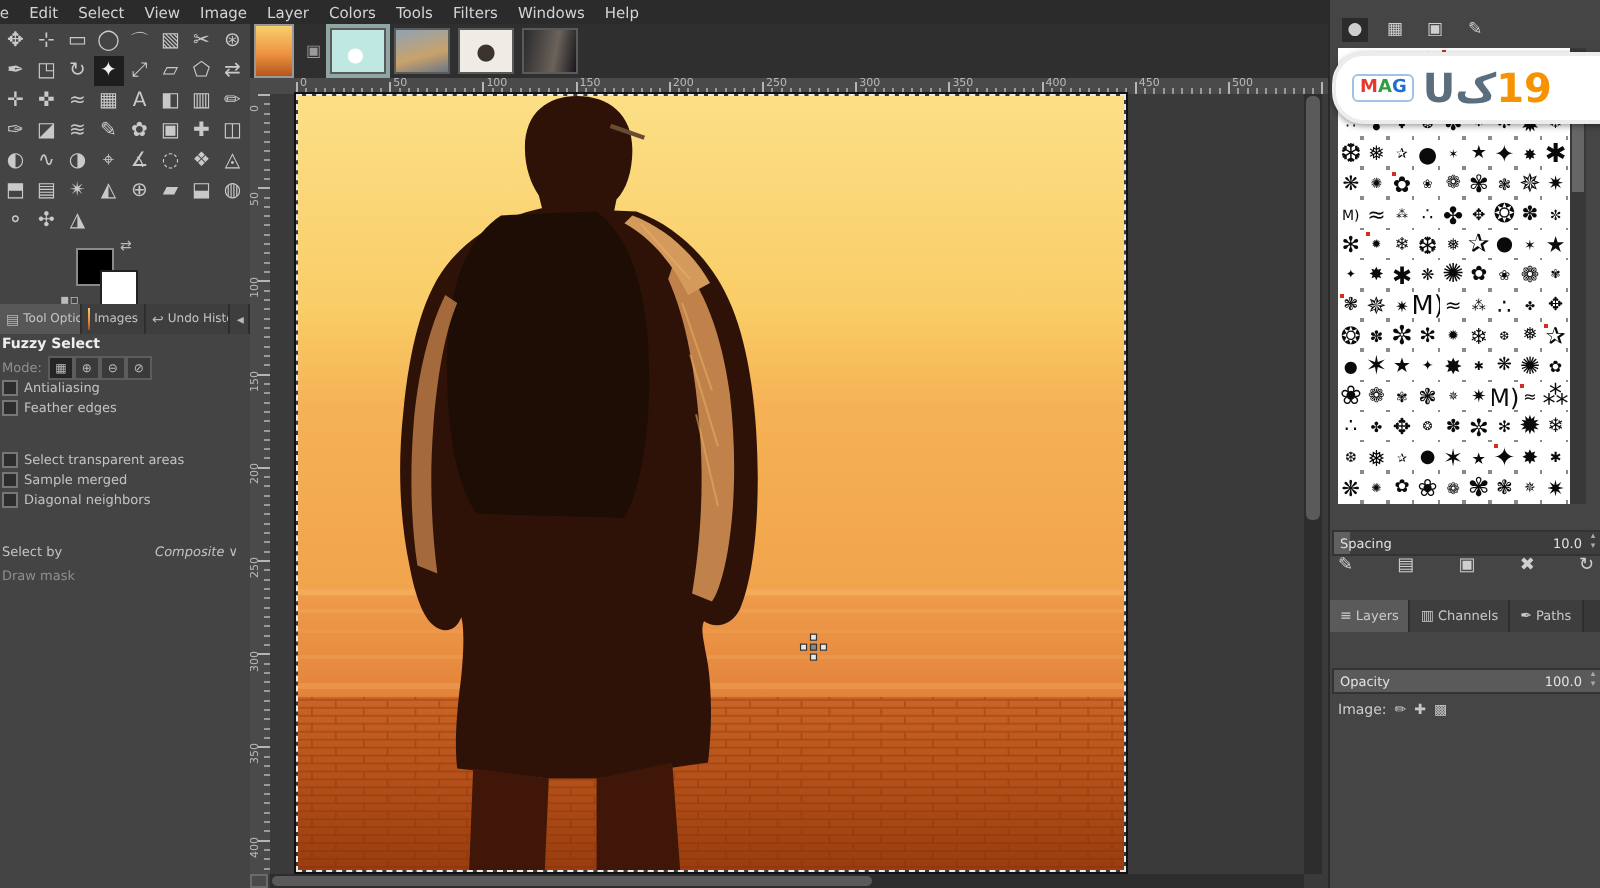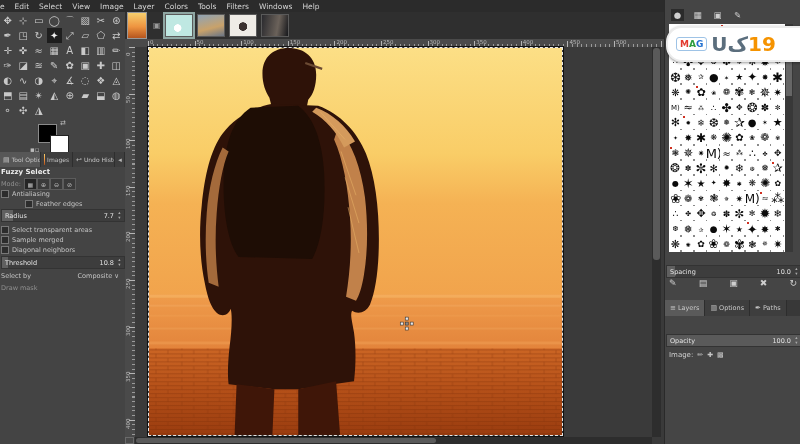--- a/index.html
+++ b/index.html
@@ -229,55 +229,43 @@
 
     <div class="abs optrow" style="top:166px;">
       <span class="dim">Mode:</span>
       <span id="modebtns"><span class="modebtn on">▦</span><span class="modebtn">⊕</span><span class="modebtn">⊖</span><span class="modebtn">⊘</span></span>
     </div>
 
     <div class="abs optrow" style="top:178px;">
       <span class="cbx"></span>
       <span>Antialiasing</span>
     </div>
-    <div class="abs optrow" style="top:188px;padding-left:24px;">
+    <div class="abs optrow" style="top:188px;">
       <span class="cbx"></span>
       <span>Feather edges</span>
     </div>
 
-    <div class="abs srow" style="top:197px;">
-      <div class="abs sfill" style="width:9%;"></div>
-      <span class="abs slabel">Radius</span>
-      <span class="abs sval">7.7</span>
-      <span class="abs spin">▴<br>▾</span>
-    </div>
 
     <div class="abs optrow" style="top:214px;">
       <span class="cbx"></span>
       <span>Select transparent areas</span>
     </div>
     <div class="abs optrow" style="top:224px;">
       <span class="cbx"></span>
       <span>Sample merged</span>
     </div>
     <div class="abs optrow" style="top:234px;">
       <span class="cbx"></span>
       <span>Diagonal neighbors</span>
     </div>
 
-    <div class="abs srow" style="top:244px;">
-      <div class="abs sfill" style="width:5%;"></div>
-      <span class="abs slabel">Threshold</span>
-      <span class="abs sval">10.8</span>
-      <span class="abs spin">▴<br>▾</span>
-    </div>
 
     <div class="abs optrow" style="top:260px;width:122px;">
       <span>Select by</span>
-      <span style="margin-left:auto;margin-right:4px;display:flex;gap:2px;">
+      <span style="margin-left:auto;margin-right:4px;display:flex;gap:2px;font-style:italic;">
         <span>Composite</span>
         <span>∨</span>
       </span>
     </div>
 
     <div class="abs optrow dim" style="top:272px;">
       <span>Draw mask</span>
     </div>
   </div>
 
@@ -555,21 +543,21 @@
         <span>↻</span>
       </div>
 
     <div class="abs" id="ltabs">
         <div class="ltab on">
           <span class="ic">≡</span>
           <span>Layers</span>
         </div>
         <div class="ltab">
           <span class="ic">▥</span>
-          <span>Options</span>
+          <span>Channels</span>
         </div>
         <div class="ltab">
           <span class="ic">✒</span>
           <span>Paths</span>
         </div>
       </div>
 
 
     <div class="abs srow rrow" style="left:1px;top:334px;">
       <div class="abs sfill" style="width:100%;background:#5a5a5a;"></div>

